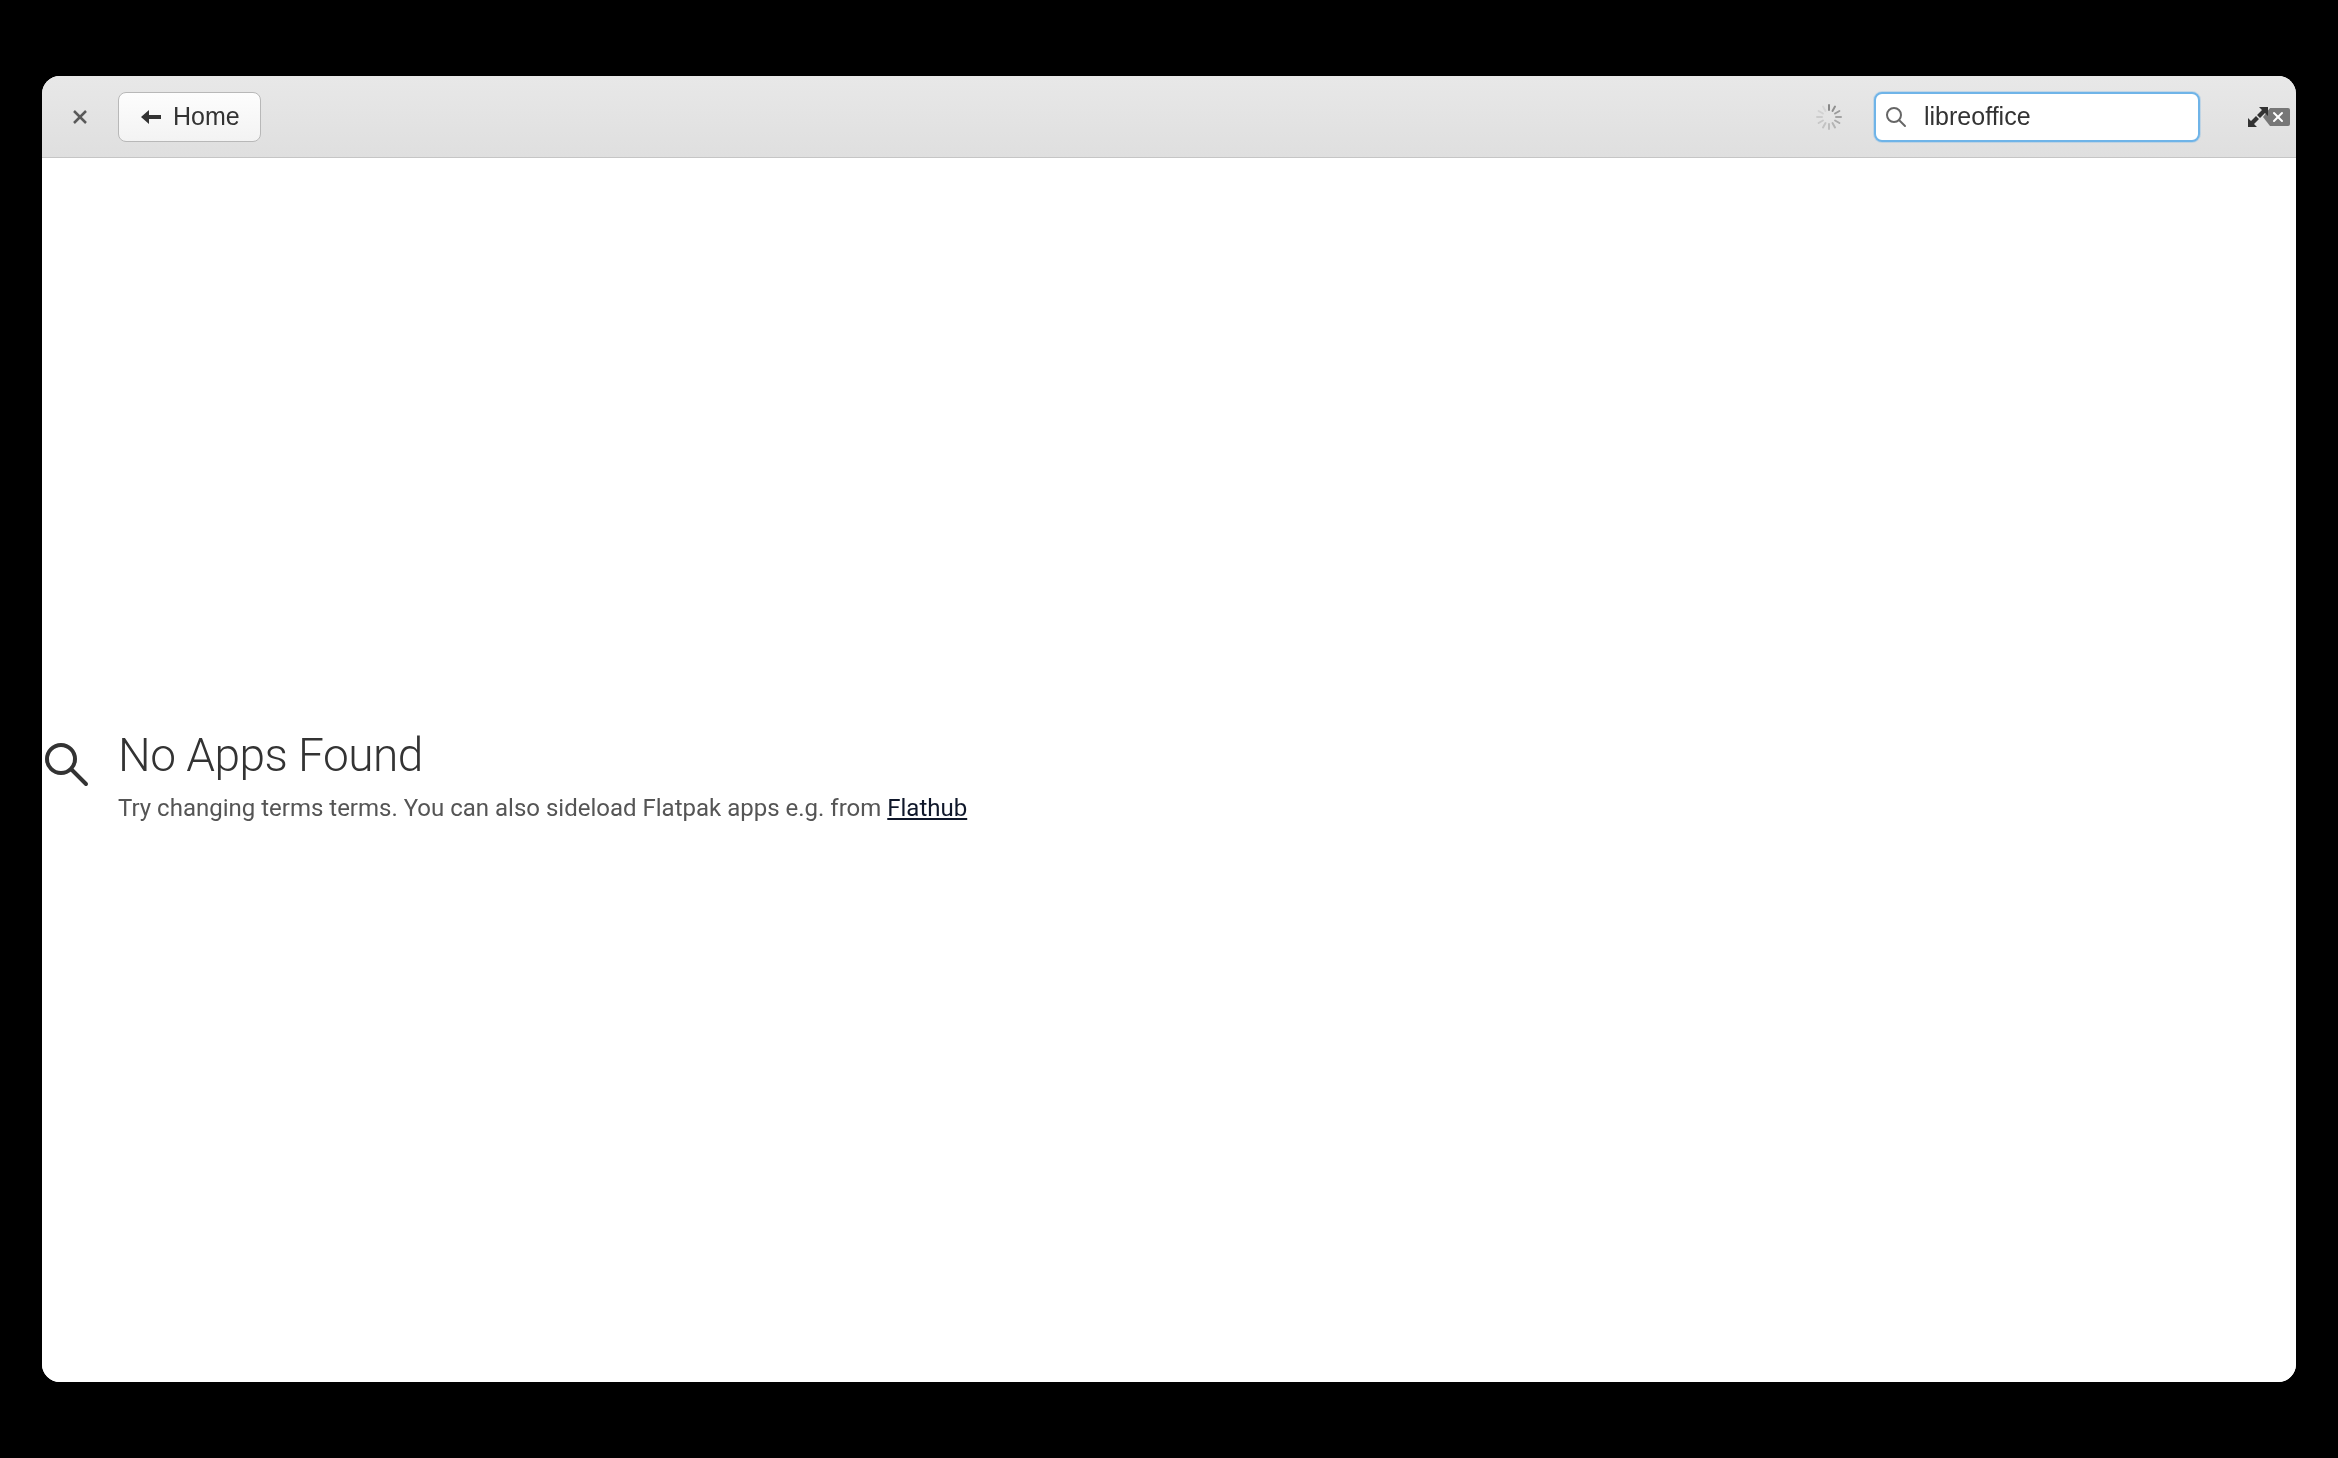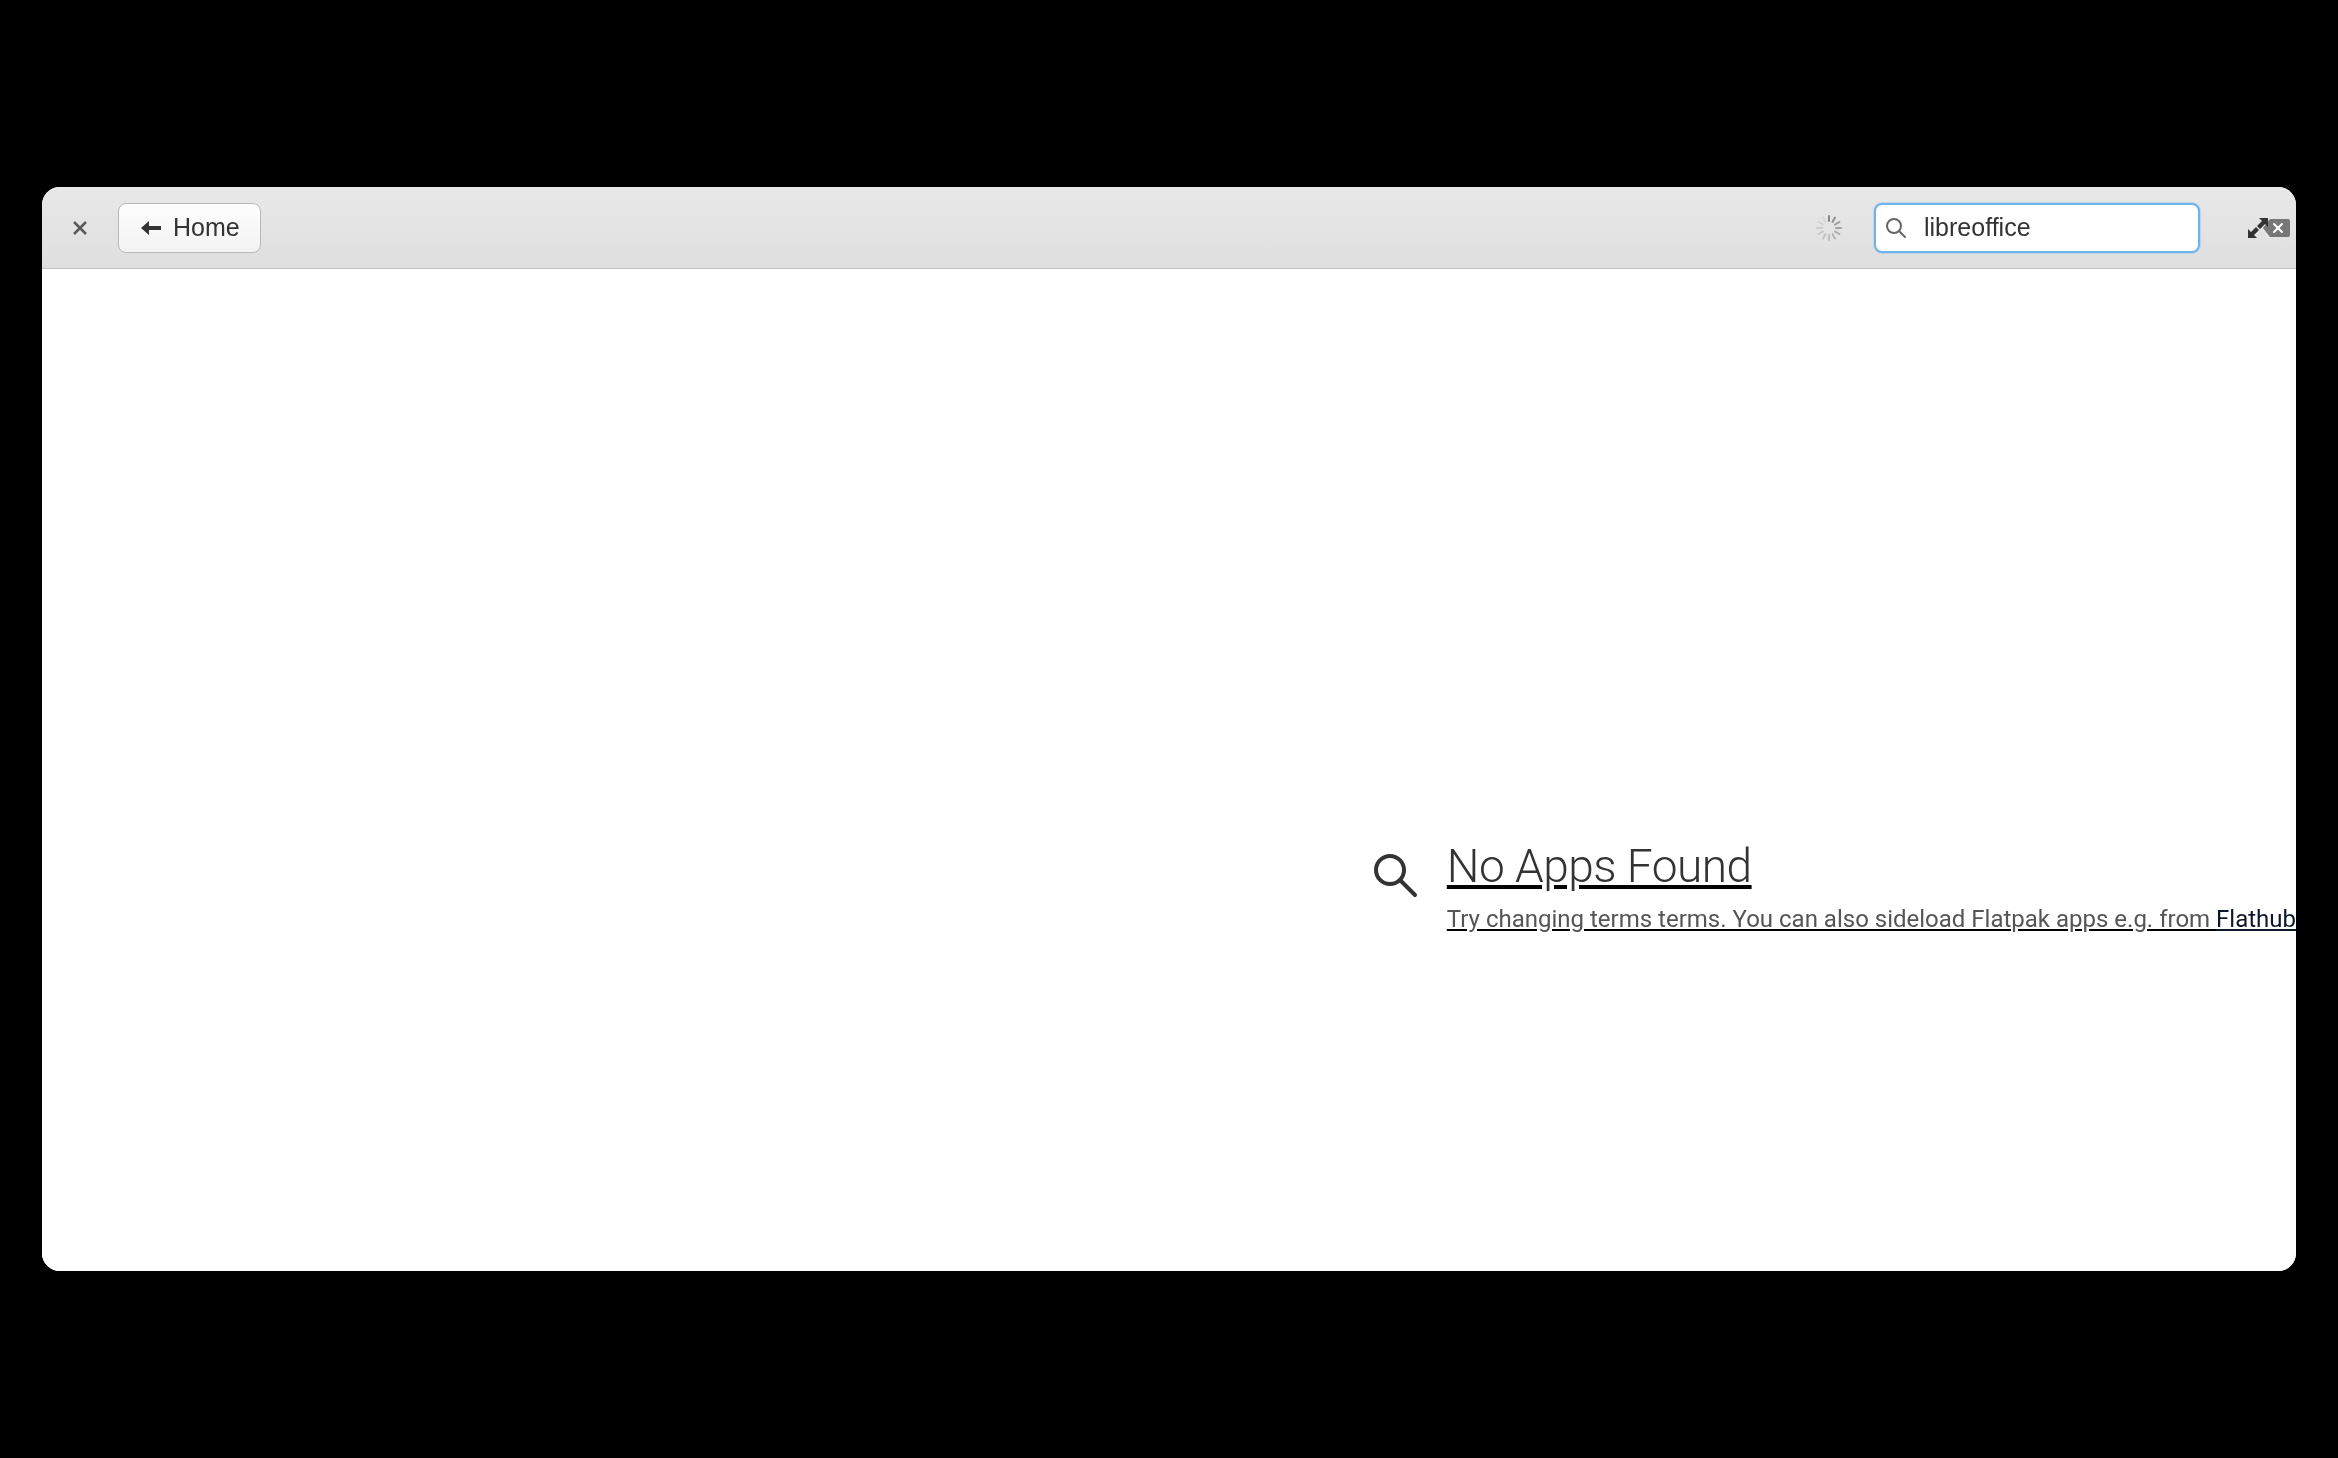--- a/index.html
+++ b/index.html
@@ -11,21 +11,21 @@
       background: #000;
       font-family: -apple-system, BlinkMacSystemFont, "Segoe UI", Roboto, "Helvetica Neue", Arial, sans-serif;
       width: 2338px;
       height: 1458px;
       display: flex;
       align-items: center;
       justify-content: center;
     }
     .window {
       width: 2254px;
-      height: 1084px;
+      height: 1306px;
       background: #fff;
       border-radius: 18px;
       overflow: hidden;
       box-shadow: 0 0 0 1px rgba(0,0,0,0.1);
       display: flex;
       flex-direction: column;
       position: relative;
     }
     .header {
       height: 82px;
@@ -146,23 +146,22 @@
     .maximize-btn svg {
       width: 22px;
       height: 22px;
       fill: #333;
     }
     .content {
       flex: 1;
       background: #fff;
       display: flex;
       align-items: flex-start;
-      justify-content: flex-end;
+      justify-content: flex-start;
       padding-top: 570px;
-      text-decoration: underline;
     }
     .empty-state {
       display: flex;
       align-items: flex-start;
       gap: 28px;
     }
     .empty-icon {
       width: 48px;
       height: 48px;
       margin-top: 12px;

